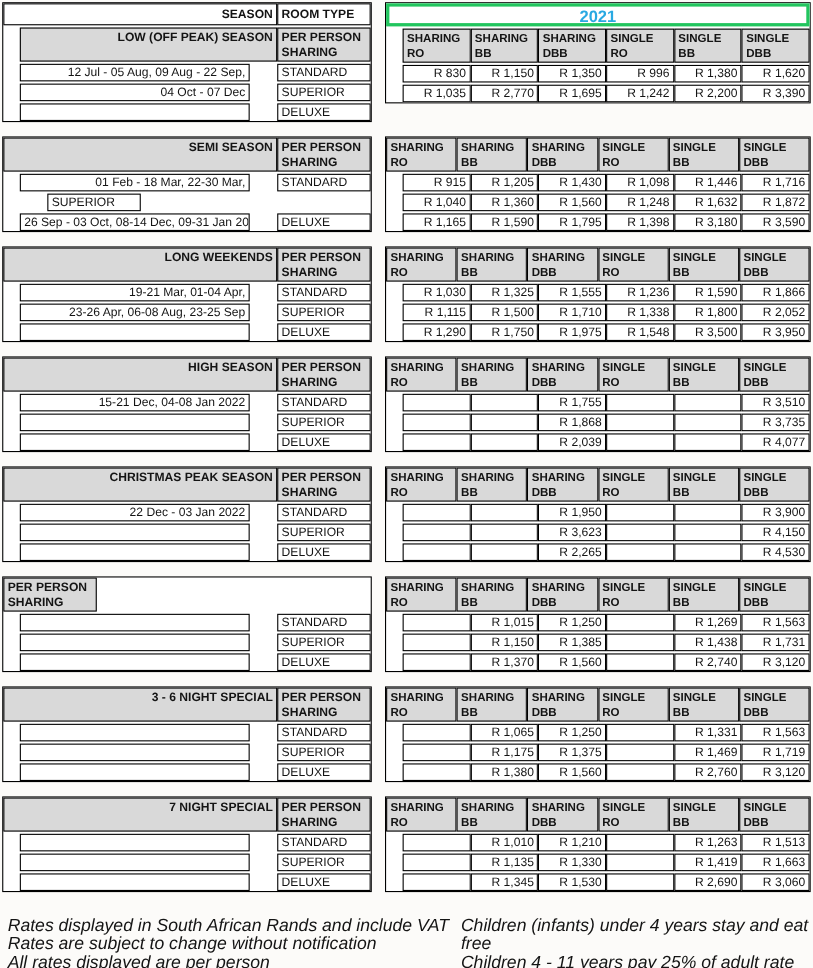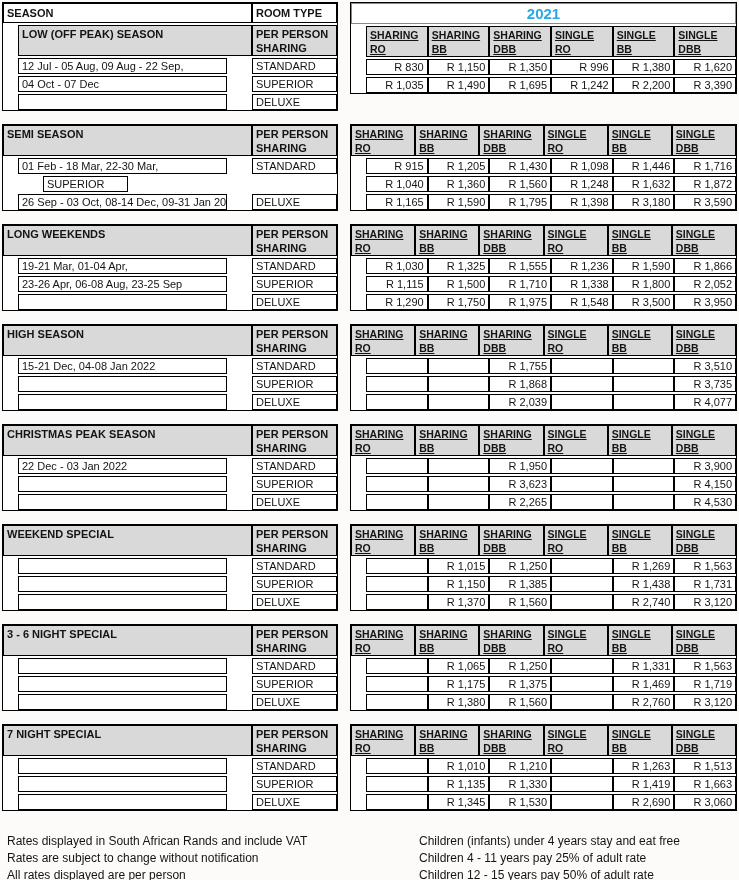--- a/index.html
+++ b/index.html
@@ -18,36 +18,36 @@
   .row { display:flex; }
   .row + .row { margin-top:2px;padding-left:15px; }
   .c {
     border:1px solid #000; background:#fff; box-sizing:border-box;
     padding:0 3px; font-size:11px; line-height:15px;
     overflow:hidden; white-space:normal;
   }
   .hdr { font-weight:bold; }
   .gray { background:#d9d9d9; height:31px; line-height:14px; padding-top:1px; }
   .titlerow .c { height:20px; line-height:18px; }
-  .season-col { flex:1 1 auto; min-width:0; }
+  .season-col { flex:1 1 auto; min-width:0;text-align:right; }
   .type-col { flex:0 0 85px; }
   .rate-col { flex:1 1 0; min-width:0; }
-  .rate-hdr { font-size:10.5px;text-decoration:underline; }
+  .rate-hdr { font-size:10.5px; }
   .val { text-align:right; height:16px; line-height:14px; white-space:nowrap; }
   .date { height:16px; line-height:14px; white-space:nowrap; }
   .rt { height:16px; line-height:14px;margin-left:25px; }
   .year-cell {
-    flex:1 1 0; border:1px solid #22c55e; background:#fff;
+    flex:1 1 0; border:3px solid #22c55e; background:#fff;
     text-align:center; font-weight:bold; font-size:15px;
     height:21px; line-height:20px; box-sizing:border-box;
   }
   .footer { display:flex; padding:9px 2px 0 5px; }
   .fcol-left { width:412px; }
   .fcol-right { flex:1; }
-  .fn { font-size:12px; line-height:17px; }
+  .fn { font-size:16px; line-height:17px;font-style:italic; }
 </style>
 </head>
 <body>
 
 <div class="sheet">
   <div id="blocks">
       <div class="block">
         <div class="tbl tbl-left">
           <div class="row titlerow">
             <div class="c season-col hdr">SEASON</div>
@@ -85,21 +85,21 @@
           <div class="row">
             <div class="c rate-col val">R 830</div>
             <div class="c rate-col val">R 1,150</div>
             <div class="c rate-col val">R 1,350</div>
             <div class="c rate-col val">R 996</div>
             <div class="c rate-col val">R 1,380</div>
             <div class="c rate-col val">R 1,620</div>
           </div>
           <div class="row">
             <div class="c rate-col val">R 1,035</div>
-            <div class="c rate-col val">R 1,490</div>
+            <div class="c rate-col val">R 2,770</div>
             <div class="c rate-col val">R 1,695</div>
             <div class="c rate-col val">R 1,242</div>
             <div class="c rate-col val">R 2,200</div>
             <div class="c rate-col val">R 3,390</div>
           </div>
         </div>
       </div>
       <div class="block">
         <div class="tbl tbl-left">
           <div class="row">
@@ -311,21 +311,20 @@
             <div class="c rate-col val">R 2,265</div>
             <div class="c rate-col val"></div>
             <div class="c rate-col val"></div>
             <div class="c rate-col val">R 4,530</div>
           </div>
         </div>
       </div>
       <div class="block">
         <div class="tbl tbl-left">
           <div class="row">
-            <div class="c season-col hdr gray">WEEKEND SPECIAL</div>
             <div class="c type-col hdr gray">PER PERSON SHARING</div>
           </div>
           <div class="row">
             <div class="c season-col date"></div>
             <div class="c type-col rt">STANDARD</div>
           </div>
           <div class="row">
             <div class="c season-col date"></div>
             <div class="c type-col rt">SUPERIOR</div>
           </div>

